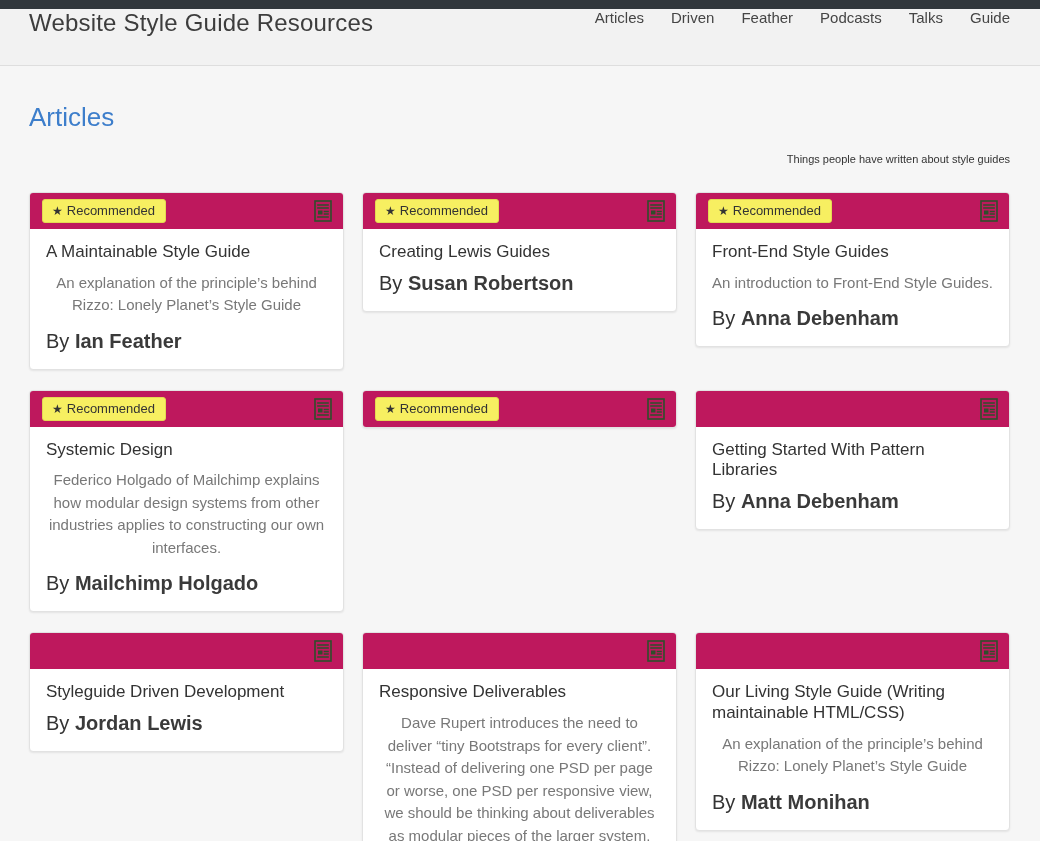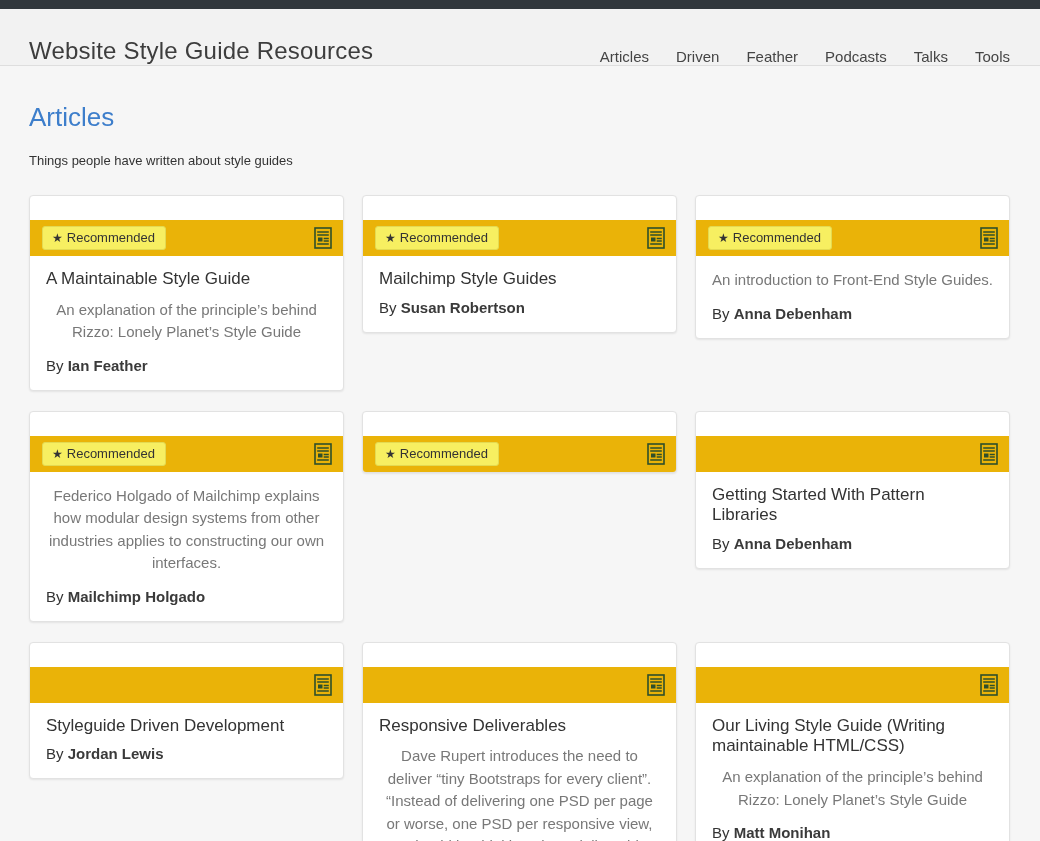--- a/index.html
+++ b/index.html
@@ -13,21 +13,21 @@
   .topbar {
     height: 9px;
     background: #31373c;
   }
   
   header {
     background: #f2f2f2;
     border-bottom: 1px solid #dedede;
     height: 57px;
     display: flex;
-    align-items: flex-end;
+    align-items: flex-start;
     justify-content: space-between;
     padding: 0 30px 0 29px;
   }
   .site-title {
     font-size: 24px;
     font-weight: 400;
     color: #3d3d3d;
     letter-spacing: 0.2px;
   }
   nav { display: flex; gap: 27px; }
@@ -40,47 +40,47 @@
   
   main { padding: 0 30px 0 29px; }
   .page-heading {
     margin-top: 36px;
     font-size: 26px;
     font-weight: 400;
     color: #3d7ecb;
   }
   .page-subtitle {
     margin-top: 20px;
-    font-size: 13px;
+    font-size: 11px;
     color: #333;
+    text-align: right;
   }
   
   .grid {
     margin-top: 27px;
     display: grid;
     grid-template-columns: repeat(3, 1fr);
     column-gap: 18px;
     row-gap: 20px;
     align-items: start;
   }
   .card {
     background: #fff;
     border: 1px solid #e2e2e2;
     border-radius: 4px;
     box-shadow: 0 1px 2px rgba(0,0,0,0.08);
     cursor: pointer;
     overflow: hidden;
   }
   .card-header {
-    background: #eab308;
+    background: #be185d;
     height: 36px;
     display: flex;
     align-items: center;
     padding: 0 9px 0 12px;
-    margin-top: 24px;
   }
   .badge {
     background: #f7ef61;
     border: 1px solid #e3da52;
     border-radius: 3px;
     padding: 3px 10px 4px 9px;
     font-size: 13px;
     color: #333;
     white-space: nowrap;
   }
@@ -94,37 +94,37 @@
     line-height: 1.22;
     margin-bottom: 9px;
   }
   .card-desc {
     font-size: 15px;
     color: #787878;
     line-height: 1.5;
     margin-bottom: 13px;
     text-align: center;
   }
-  .card-author { font-size: 15px; color: #333; margin-top: 2px; }
+  .card-author { font-size: 20px; color: #333; margin-top: 2px; }
   .card-author b { font-weight: 700; color: #3a3a3a; }
 </style>
 </head>
 <body>
 
 <div class="topbar"></div>
 
 <header>
   <h1 class="site-title">Website Style Guide Resources</h1>
   <nav>
     <a>Articles</a>
     <a>Driven</a>
     <a>Feather</a>
     <a>Podcasts</a>
     <a>Talks</a>
-    <a>Tools</a>
+    <a>Guide</a>
   </nav>
 </header>
 
 <main>
   <h2 class="page-heading">Articles</h2>
   <p class="page-subtitle">Things people have written about style guides</p>
 
   <div class="grid" id="card-grid">
   <div class="card">
     <div class="card-header">
@@ -155,21 +155,21 @@
         <rect x="3" y="2" width="16" height="20"></rect>
         <line x1="6" y1="6" x2="16" y2="6"></line>
         <line x1="6" y1="9" x2="16" y2="9"></line>
         <rect x="6" y="11.5" width="4.5" height="4" fill="#2e4f2b" stroke="none"></rect>
         <line x1="12.5" y1="12.5" x2="16" y2="12.5"></line>
         <line x1="12.5" y1="15" x2="16" y2="15"></line>
         <line x1="6" y1="18" x2="16" y2="18"></line>
       </svg>
     </div>
     <div class="card-body">
-      <h3 class="card-title">Mailchimp Style Guides</h3>
+      <h3 class="card-title">Creating Lewis Guides</h3>
 
       <p class="card-author">
         <span class="by-label">By</span> <b class="author-name">Susan Robertson</b>
       </p>
     </div>
   </div>
 
   <div class="card">
     <div class="card-header">
       <span class="badge"><span class="star">★</span><span class="badge-text">Recommended</span></span>
@@ -177,20 +177,21 @@
         <rect x="3" y="2" width="16" height="20"></rect>
         <line x1="6" y1="6" x2="16" y2="6"></line>
         <line x1="6" y1="9" x2="16" y2="9"></line>
         <rect x="6" y="11.5" width="4.5" height="4" fill="#2e4f2b" stroke="none"></rect>
         <line x1="12.5" y1="12.5" x2="16" y2="12.5"></line>
         <line x1="12.5" y1="15" x2="16" y2="15"></line>
         <line x1="6" y1="18" x2="16" y2="18"></line>
       </svg>
     </div>
     <div class="card-body">
+      <h3 class="card-title">Front-End Style Guides</h3>
       <p class="card-desc">An introduction to Front-End Style Guides.</p>
       <p class="card-author">
         <span class="by-label">By</span> <b class="author-name">Anna Debenham</b>
       </p>
     </div>
   </div>
 
   <div class="card">
     <div class="card-header">
       <span class="badge"><span class="star">★</span><span class="badge-text">Recommended</span></span>
@@ -198,20 +199,21 @@
         <rect x="3" y="2" width="16" height="20"></rect>
         <line x1="6" y1="6" x2="16" y2="6"></line>
         <line x1="6" y1="9" x2="16" y2="9"></line>
         <rect x="6" y="11.5" width="4.5" height="4" fill="#2e4f2b" stroke="none"></rect>
         <line x1="12.5" y1="12.5" x2="16" y2="12.5"></line>
         <line x1="12.5" y1="15" x2="16" y2="15"></line>
         <line x1="6" y1="18" x2="16" y2="18"></line>
       </svg>
     </div>
     <div class="card-body">
+      <h3 class="card-title">Systemic Design</h3>
       <p class="card-desc">Federico Holgado of Mailchimp explains how modular design systems from other industries applies to constructing our own interfaces.</p>
       <p class="card-author">
         <span class="by-label">By</span> <b class="author-name">Mailchimp Holgado</b>
       </p>
     </div>
   </div>
 
   <div class="card">
     <div class="card-header">
       <span class="badge"><span class="star">★</span><span class="badge-text">Recommended</span></span>

